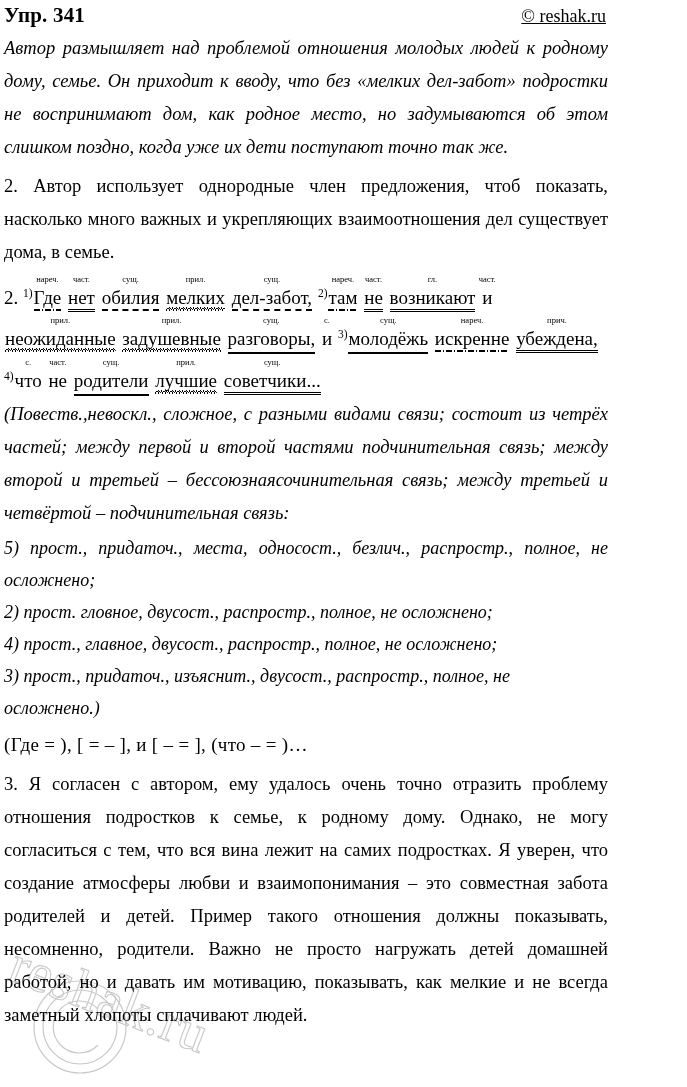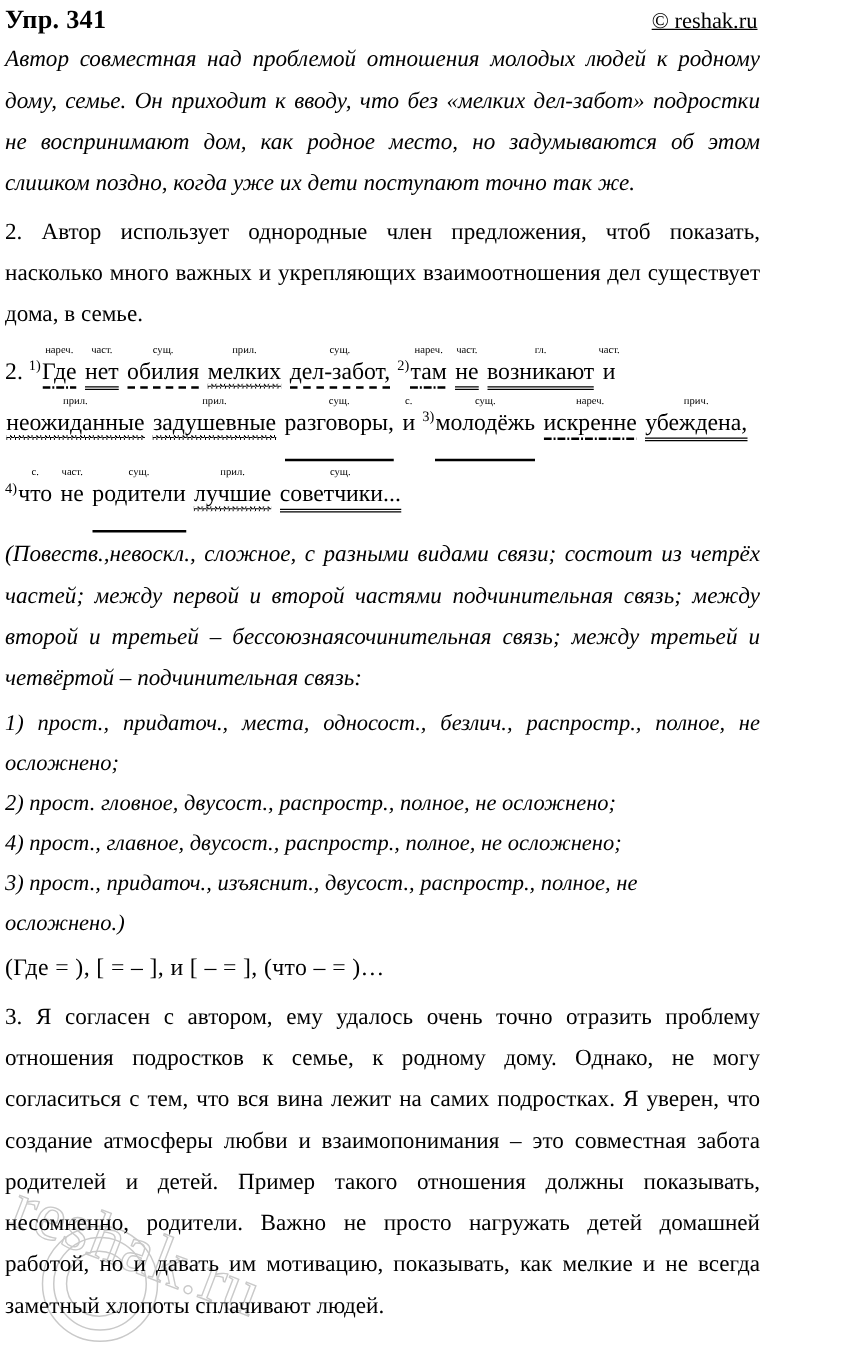--- a/index.html
+++ b/index.html
@@ -147,21 +147,21 @@
     white-space: pre;
   }
   .cl-num sup {
     font-size: 11.5px;
     vertical-align: 7px;
   }
 
   
   .w.u-solid {                      
     border-bottom: 2px solid #000;
-    padding-bottom: 18px;
+    padding-bottom: 3px;
   }
   .w.u-double {                     
     border-bottom: 3px double #000;
     padding-bottom: 1px;
   }
   .w.u-dashed {                     
     border-bottom: 2px dashed #000;
     padding-bottom: 1px;
   }
   .w.u-dashdot {                    
@@ -226,41 +226,41 @@
   </svg>
 </div>
 
 <div class="page">
 
   <div class="header">
     <span class="header-title">Упр. 341</span>
     <span class="header-copy">© reshak.ru</span>
   </div>
 
-  <p class="para-italic para-justify-all">Автор совместная над проблемой отношения молодых людей к родному дому, семье. Он приходит к вводу, что без «мелких дел-забот» подростки не воспринимают дом, как родное место, но задумываются об этом слишком поздно, когда уже их дети поступают точно так же.</p>
+  <p class="para-italic para-justify-all">Автор размышляет над проблемой отношения молодых людей к родному дому, семье. Он приходит к вводу, что без «мелких дел-забот» подростки не воспринимают дом, как родное место, но задумываются об этом слишком поздно, когда уже их дети поступают точно так же.</p>
 
   <p class="para-upright para-justify-all">2. Автор использует однородные член предложения, чтоб показать, насколько много важных и укрепляющих взаимоотношения дел существует дома, в семье.</p>
 
   <div class="parse-block">
     <div class="parse-line">
       <span class="plain">2.</span>
       <span class="tokens"><span class="cl-num"><sup>1)</sup></span><span class="tok"><span class="pos">нареч.</span><span class="w u-dashdot">Где</span></span><span class="plain"> </span><span class="tok"><span class="pos">част.</span><span class="w u-double">нет</span></span><span class="plain"> </span><span class="tok"><span class="pos">сущ.</span><span class="w u-dashed">обилия</span></span><span class="plain"> </span><span class="tok"><span class="pos">прил.</span><span class="w u-wavy">мелких</span></span><span class="plain"> </span><span class="tok"><span class="pos">сущ.</span><span class="w u-dashed">дел-забот,</span></span><span class="plain"> </span><span class="cl-num"><sup>2)</sup></span><span class="tok"><span class="pos">нареч.</span><span class="w u-dashdot">там</span></span><span class="plain"> </span><span class="tok"><span class="pos">част.</span><span class="w u-double">не</span></span><span class="plain"> </span><span class="tok"><span class="pos">гл.</span><span class="w u-double">возникают</span></span><span class="plain"> </span><span class="tok"><span class="pos">част.</span><span class="w ">и</span></span></span>
     </div>
     <div class="parse-line">
       <span class="tokens"><span class="tok"><span class="pos">прил.</span><span class="w u-wavy">неожиданные</span></span><span class="plain"> </span><span class="tok"><span class="pos">прил.</span><span class="w u-wavy">задушевные</span></span><span class="plain"> </span><span class="tok"><span class="pos">сущ.</span><span class="w u-solid">разговоры,</span></span><span class="plain"> </span><span class="tok"><span class="pos">с.</span><span class="w ">и</span></span><span class="plain"> </span><span class="cl-num"><sup>3)</sup></span><span class="tok"><span class="pos">сущ.</span><span class="w u-solid">молодёжь</span></span><span class="plain"> </span><span class="tok"><span class="pos">нареч.</span><span class="w u-dashdot">искренне</span></span><span class="plain"> </span><span class="tok"><span class="pos">прич.</span><span class="w u-double">убеждена,</span></span></span>
     </div>
     <div class="parse-line">
       <span class="tokens"><span class="cl-num"><sup>4)</sup></span><span class="tok"><span class="pos">с.</span><span class="w ">что</span></span><span class="plain"> </span><span class="tok"><span class="pos">част.</span><span class="w ">не</span></span><span class="plain"> </span><span class="tok"><span class="pos">сущ.</span><span class="w u-solid">родители</span></span><span class="plain"> </span><span class="tok"><span class="pos">прил.</span><span class="w u-wavy">лучшие</span></span><span class="plain"> </span><span class="tok"><span class="pos">сущ.</span><span class="w u-double">советчики...</span></span></span>
     </div>
   </div>
 
   <p class="para-italic para-justify-all noindent-tight">(Повеств.,невоскл., сложное, с разными видами связи; состоит из четрёх частей; между первой и второй частями подчинительная связь; между второй и третьей – бессоюзнаясочинительная связь; между третьей и четвёртой – подчинительная связь:</p>
 
   <div class="clause-list">
-    <span class="clause-item just">1) прост., придаточ., места, односост., безлич., распростр., полное, не осложнено;</span>
+    <span class="clause-item just">5) прост., придаточ., места, односост., безлич., распростр., полное, не осложнено;</span>
     <span class="clause-item">2) прост. гловное, двусост., распростр., полное, не осложнено;</span>
     <span class="clause-item">4) прост., главное, двусост., распростр., полное, не осложнено;</span>
     <span class="clause-item">3) прост., придаточ., изъяснит., двусост., распростр., полное, не осложнено.)</span>
   </div>
 
   <div class="scheme-line">(Где = ), [ = – ], и [ – = ], (что – = )…</div>
 
   <p class="para-upright para-justify-all">3. Я согласен с автором, ему удалось очень точно отразить проблему отношения подростков к семье, к родному дому. Однако, не могу согласиться с тем, что вся вина лежит на самих подростках. Я уверен, что создание атмосферы любви и взаимопонимания – это совместная забота родителей и детей. Пример такого отношения должны показывать, несомненно, родители. Важно не просто нагружать детей домашней работой, но и давать им мотивацию, показывать, как мелкие и не всегда заметный хлопоты сплачивают людей.</p>
 
 </div>

